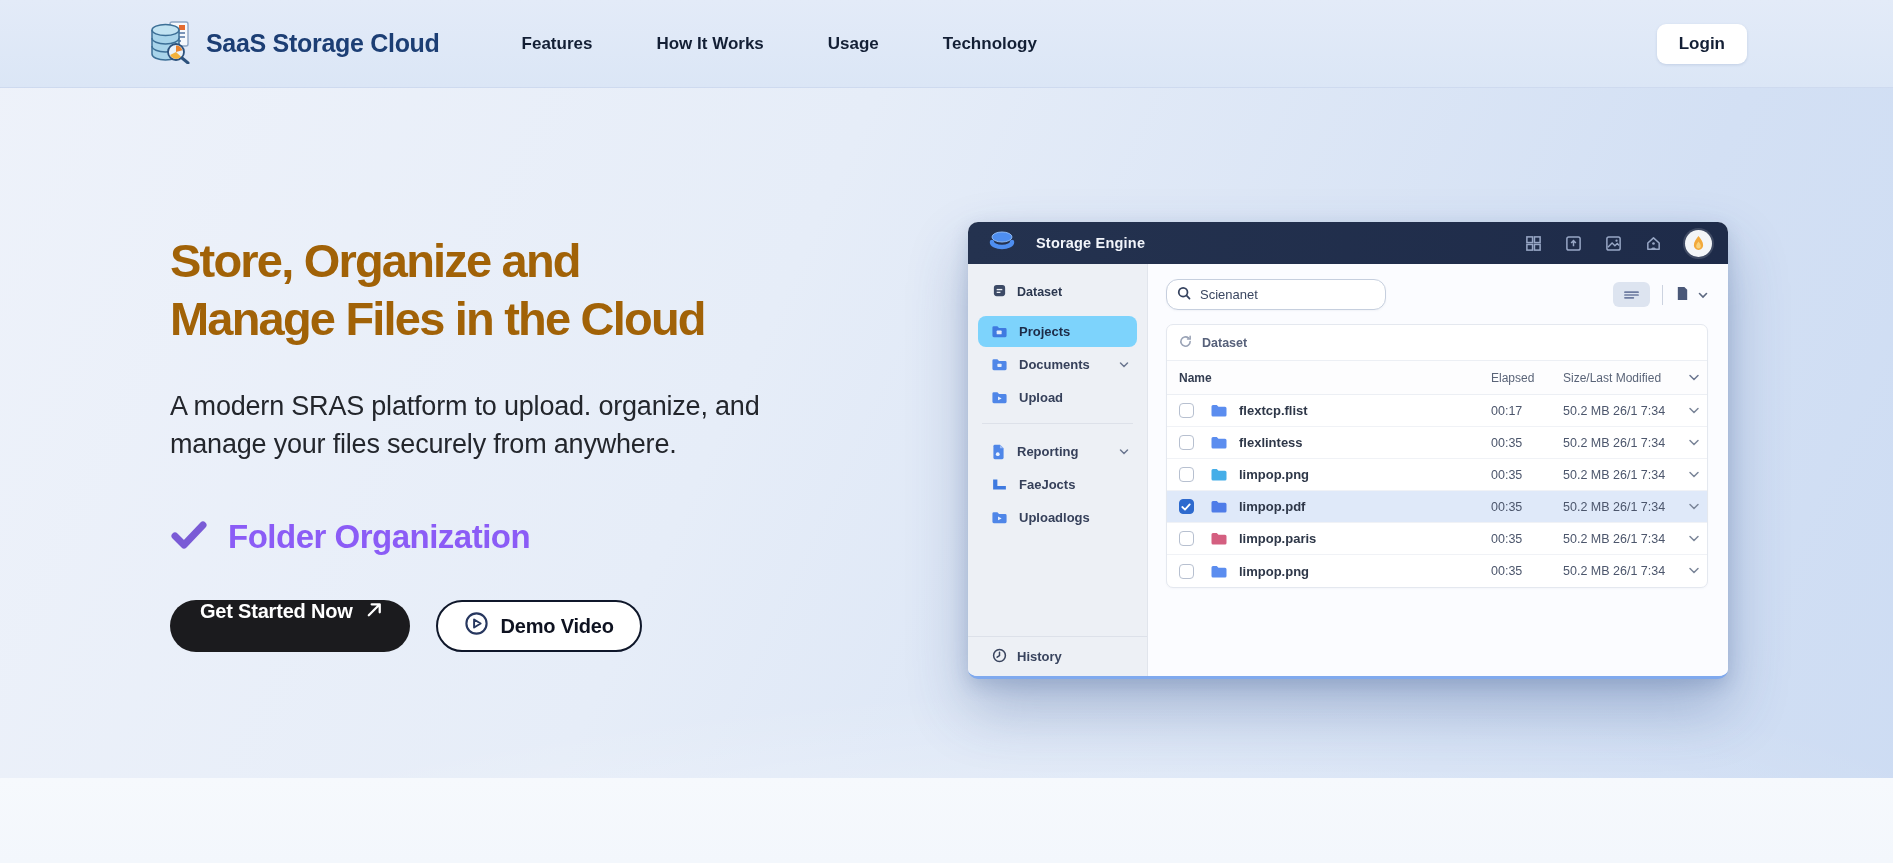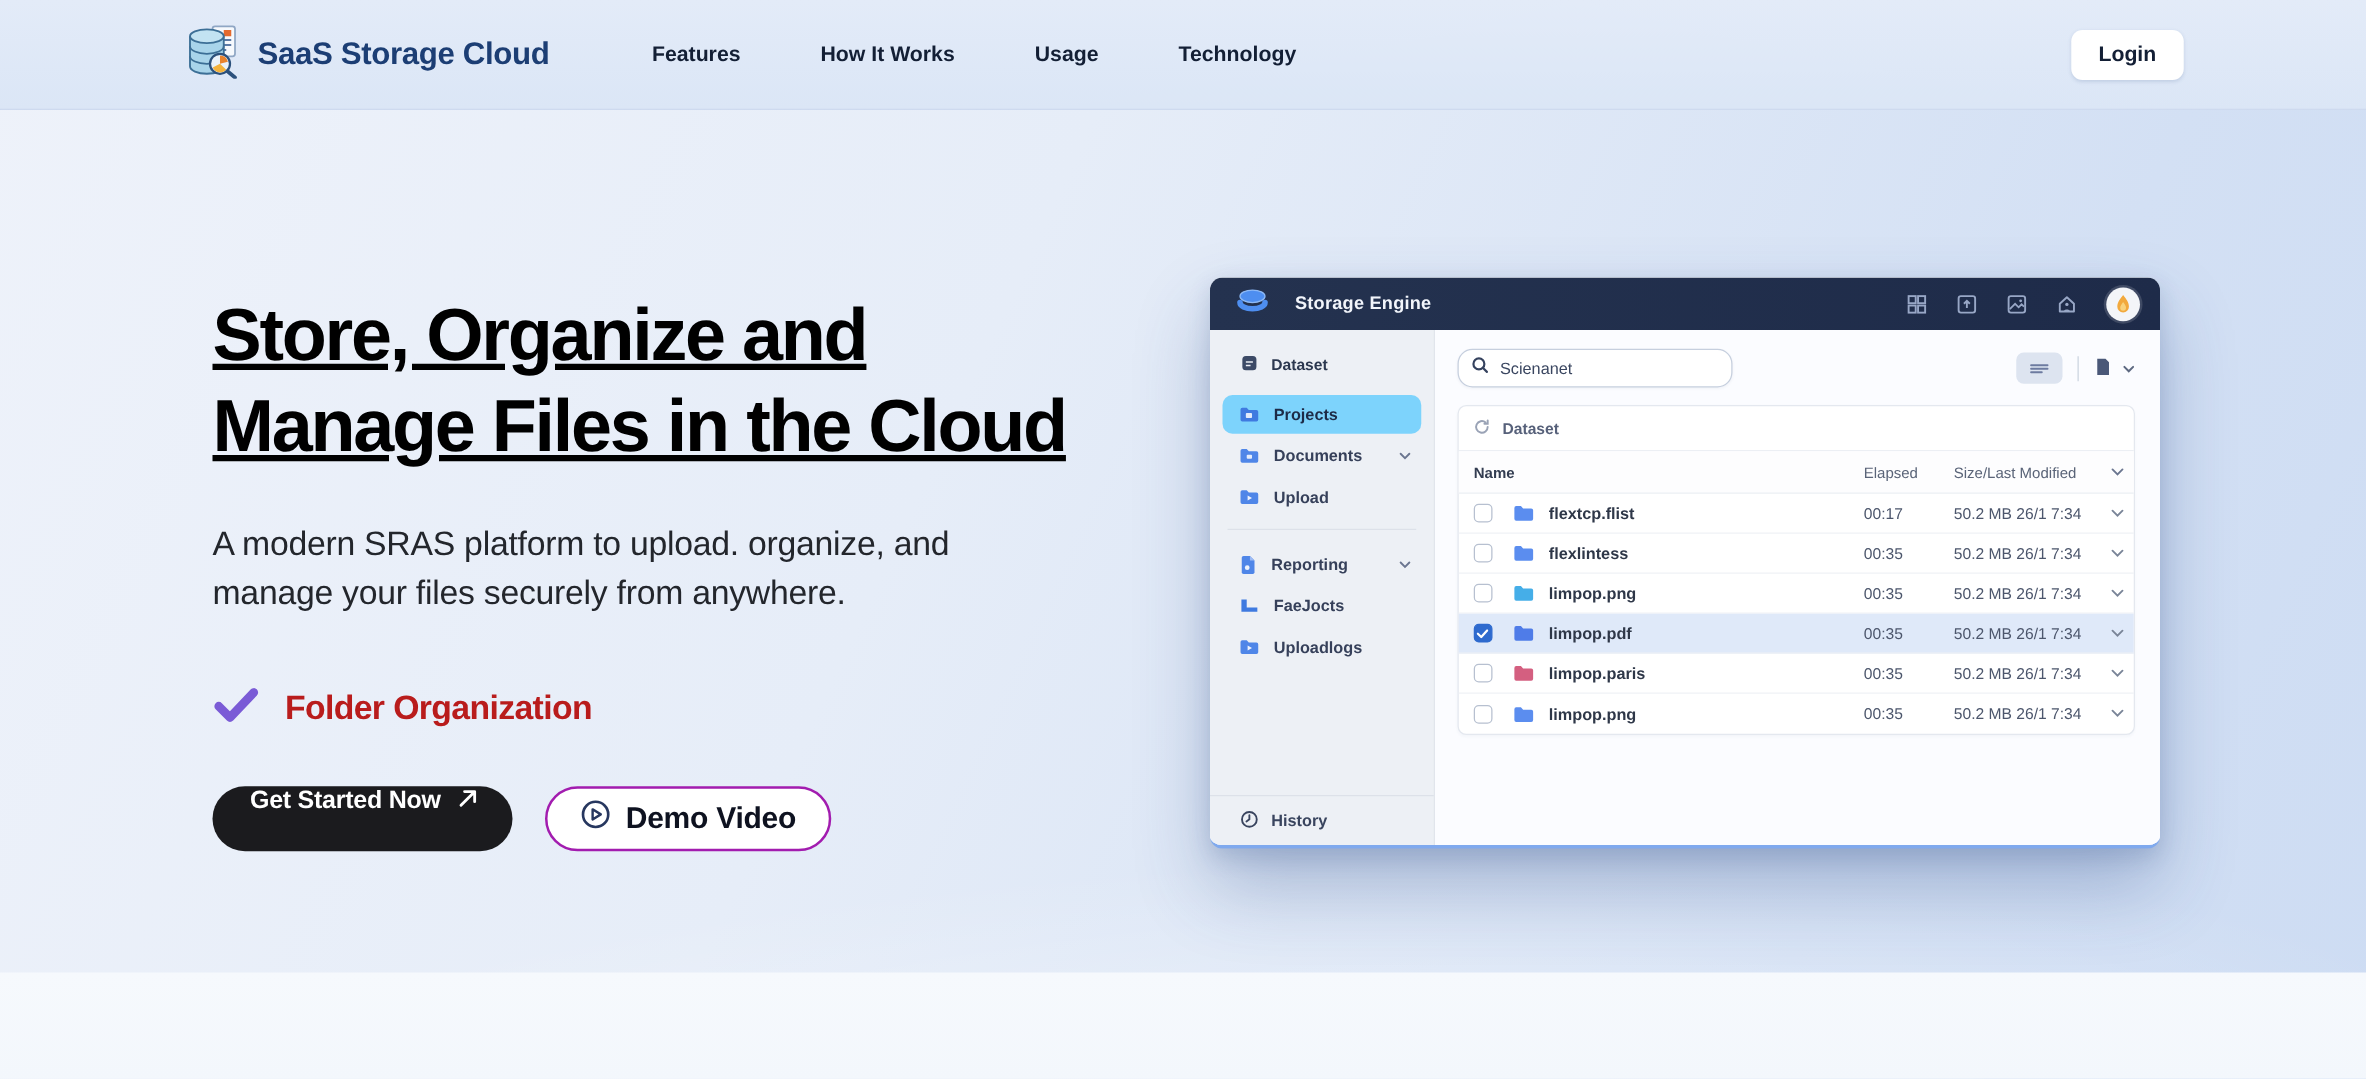--- a/index.html
+++ b/index.html
@@ -25,34 +25,34 @@
   .brand-title { font-size:25px; font-weight:700; color:#1c3e74; letter-spacing:-.3px; }
   .nav-links { display:flex; gap:64px; margin-left:82px; }
   .nav-link { font-size:17px; font-weight:600; color:#131f35; cursor:pointer; }
   .login-btn {
     margin-left:auto; background:#fff; border:none; border-radius:9px;
     padding:10px 22px; font-size:17px; font-weight:600; color:#131f35;
     font-family:inherit; box-shadow:0 1px 3px rgba(70,100,150,.18); cursor:pointer;
   }
   
   .hero-left { position:absolute; left:170px; top:232px; width:740px; }
-  .hero-title { font-size:59px; line-height:1.24; font-weight:700; letter-spacing:-1.8px; color:#000000;text-decoration:underline; }
+  .hero-title { font-size:47px; line-height:1.24; font-weight:700; letter-spacing:-1.8px; color:#a16207; }
   .hero-sub { margin-top:38px; font-size:27px; line-height:1.44; color:#23262c; letter-spacing:-.2px; }
   .feature-row { margin-top:54px; display:flex; align-items:center; gap:20px; }
-  .feature-label { font-size:27px; font-weight:700; letter-spacing:-.5px; color:#b91c1c;text-align:right; }
+  .feature-label { font-size:33px; font-weight:700; letter-spacing:-.5px; color:#8b5cf6;text-align:right; }
   .cta-row { margin-top:44px; display:flex; align-items:center; gap:26px; }
   .btn-primary {
     display:flex; align-items:flex-start; gap:12px; background:#1b1b1e; color:#fff;
     border:none; border-radius:27px; height:52px; padding:0 26px 0 30px;
     font-size:20px; font-weight:700; font-family:inherit; cursor:pointer; letter-spacing:-.2px;
   }
   .btn-secondary {
     display:flex; align-items:center; gap:12px; background:#fff; color:#0e1220;
-    border:2px solid #a21caf; border-radius:27px; height:52px; padding:0 26px;
-    font-size:24px; font-weight:700; font-family:inherit; cursor:pointer; letter-spacing:-.2px;
+    border:2px solid #0f172a; border-radius:27px; height:52px; padding:0 26px;
+    font-size:20px; font-weight:700; font-family:inherit; cursor:pointer; letter-spacing:-.2px;
   }
   
   .window {
     position:absolute; left:968px; top:222px; width:760px; height:457px;
     border-radius:10px; background:#fff; overflow:hidden;
     border-bottom:3px solid #7fa9ee;
     box-shadow:0 30px 60px rgba(45,75,135,.30), 0 6px 18px rgba(45,75,135,.18);
     display:flex; flex-direction:column;
   }
   .win-header {

